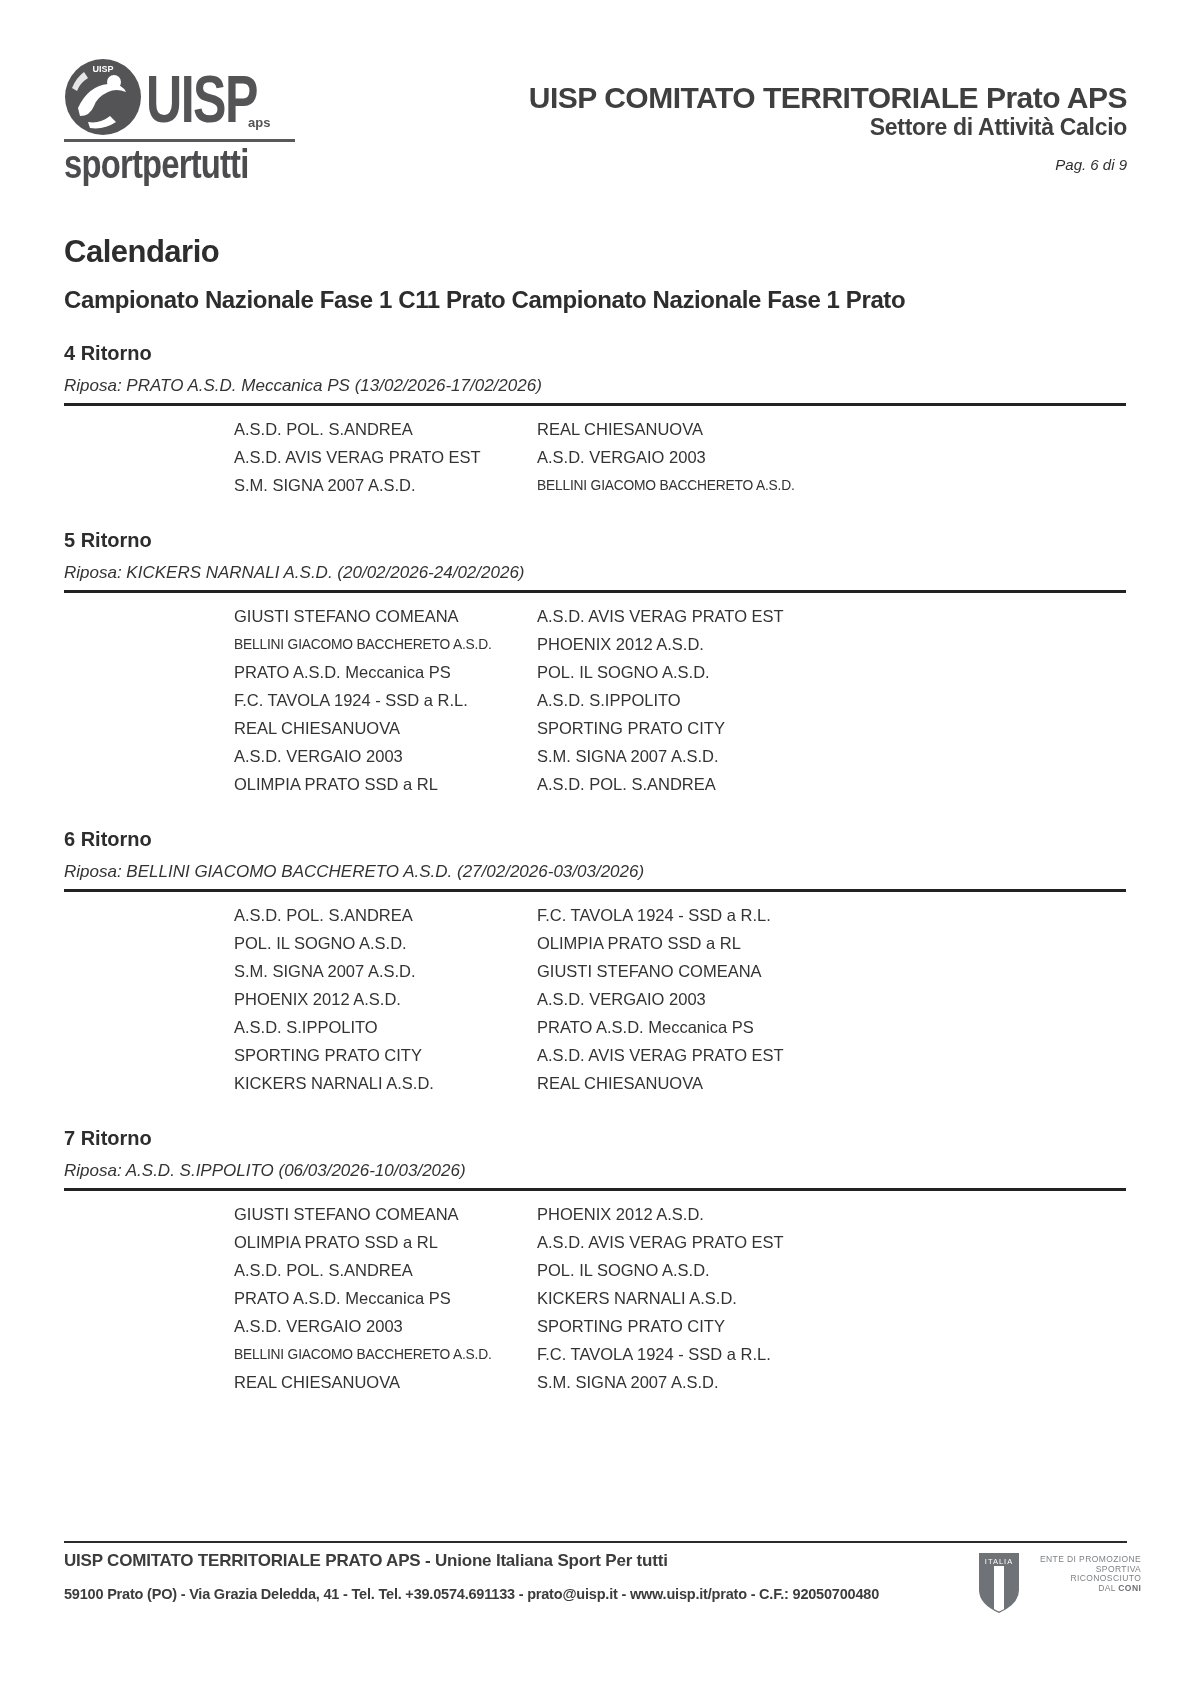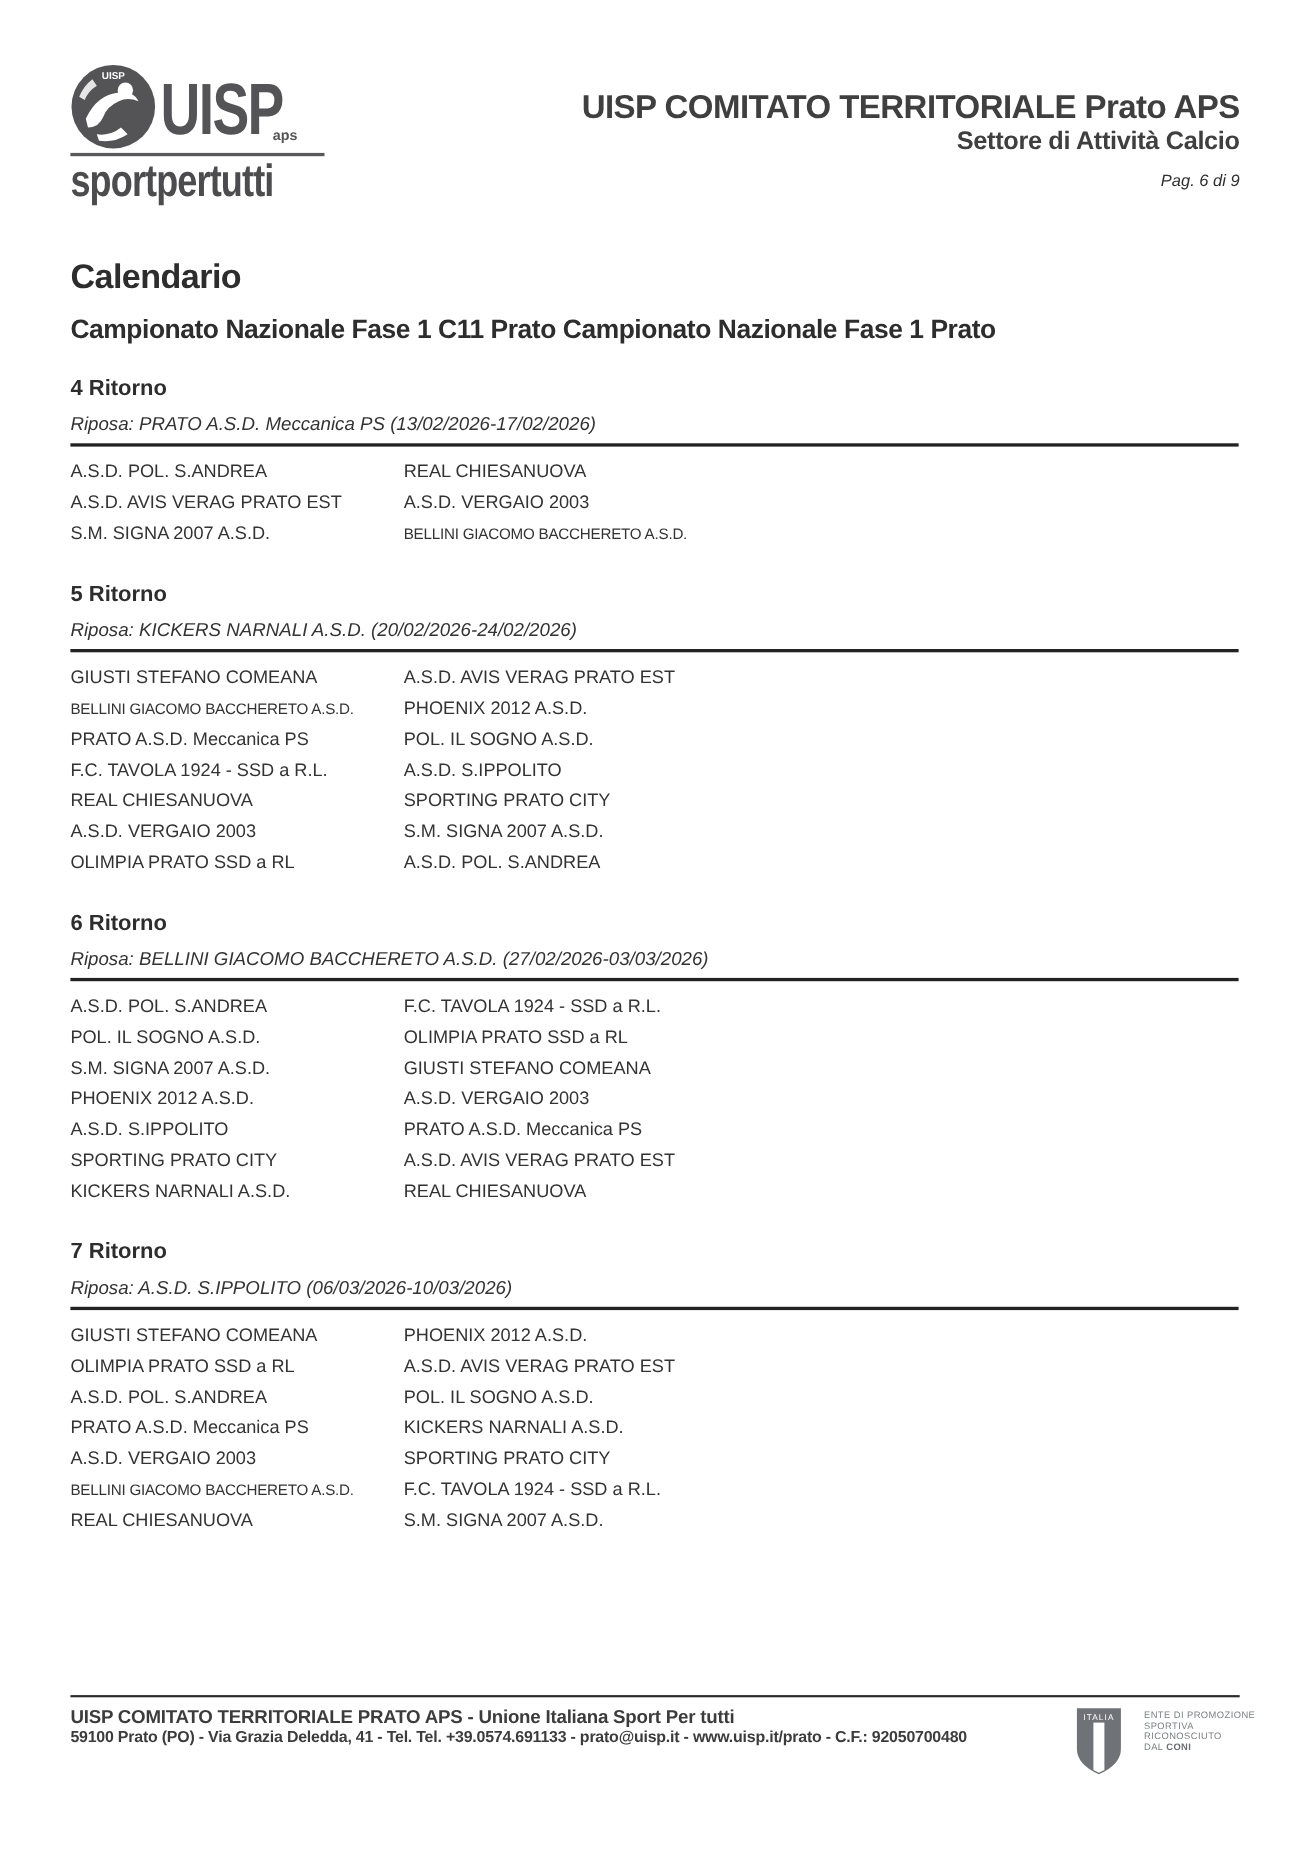--- a/index.html
+++ b/index.html
@@ -31,33 +31,33 @@
   .hdr-page  { font-size:15px; font-style:italic; margin-top:16px; color:#2e2e2e; }
 
   
   .content { position:absolute; left:64px; width:1062px; top:238px; }
   .doc-title { font-size:31px; font-weight:bold; line-height:28px; letter-spacing:-0.5px; color:#2d2d2d; }
   .doc-sub   { font-size:24px; font-weight:bold; line-height:25px; margin-top:21px; letter-spacing:-0.4px; color:#2d2d2d; }
   .round { margin-top:30px; }
   .round-name { font-size:20px; font-weight:bold; line-height:23px; color:#2d2d2d; }
   .riposa { font-size:17px; line-height:20px; margin-top:11px; color:#333333;font-style:italic; }
   .rule { height:3px; background:#222222; margin-top:7px; }
-  .matches { padding-top:9px; }
+  .matches { margin-left:170px; padding-top:9px; }
   .match-row { display:flex; height:28px; align-items:center; font-size:16.5px; color:#333333; }
   .team { white-space:nowrap; }
   .team-a { width:303px; flex:none; padding-right:6px; }
   .team-b { flex:1; }
   .team.condensed { font-size:13.8px; letter-spacing:-0.2px; }
 
   
   .footer { position:absolute; left:64px; right:63px; top:1541px; color:#3c3c3c; }
   .footer-rule { height:2px; background:#2b2b2b; }
   .f1 { font-size:17px; font-weight:bold; margin-top:8px; line-height:19px; letter-spacing:-0.2px; }
-  .f2 { font-size:14.5px; font-weight:bold; margin-top:2px; line-height:16px; letter-spacing:-0.2px; }
-  .coni { position:absolute; left:978px; top:1552px; display:flex; }
+  .f2 { font-size:14.5px; font-weight:bold; margin-top:16px; line-height:16px; letter-spacing:-0.2px; }
+  .coni { position:absolute; left:978px; top:1552px; display:flex;text-align:right; }
   .coni-shield { width:42px; height:62px; flex:none; }
   .coni-text { font-size:8.5px; line-height:9.5px; color:#7d8084; letter-spacing:0.4px; padding:3px 0 0 20px; font-weight:normal; }
   .coni-text .b { font-weight:bold; color:#6b6e72; }
 </style>
 </head>
 <body>
 
 <div class="logo">
   <div class="logo-top">
     <svg class="logo-badge" viewBox="0 0 78 78">

